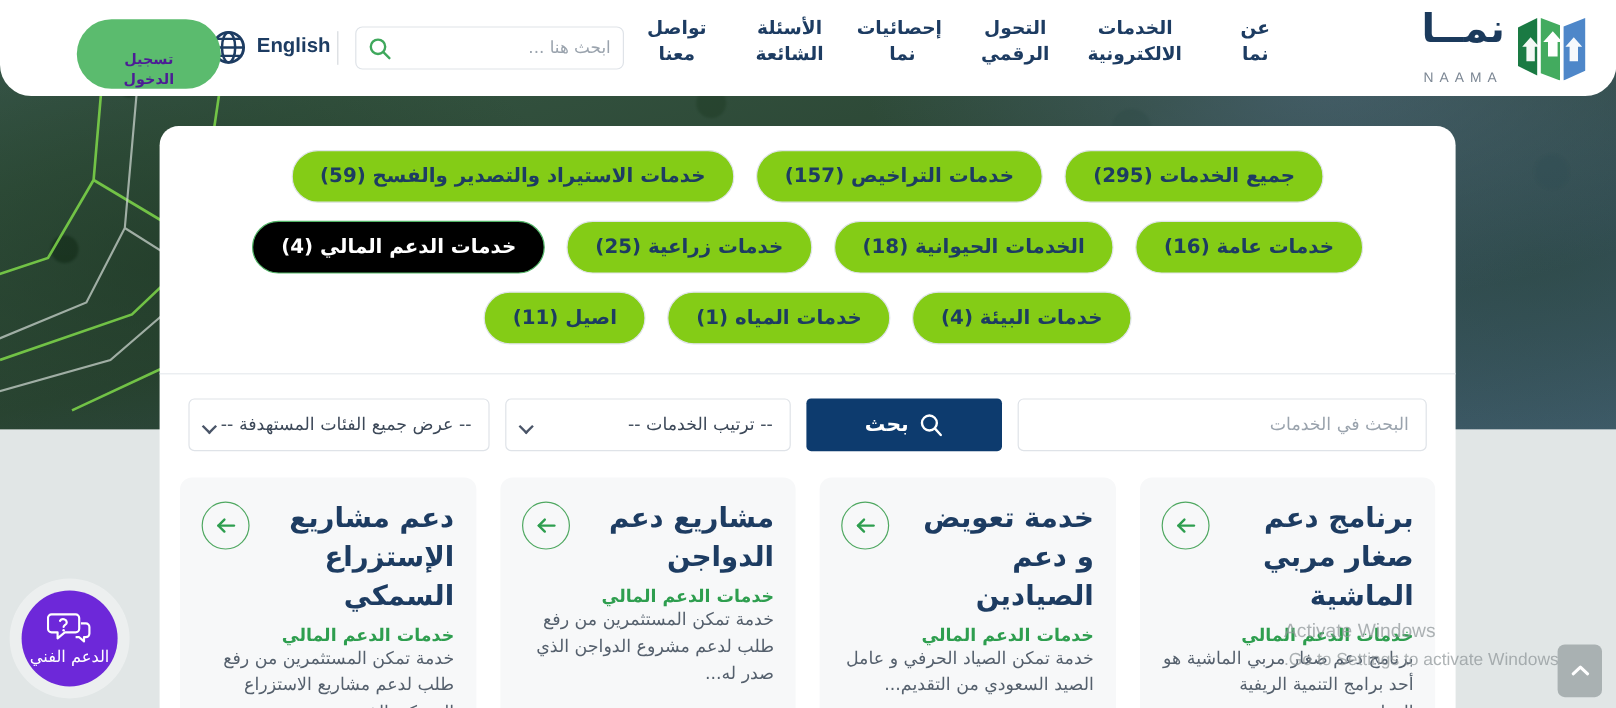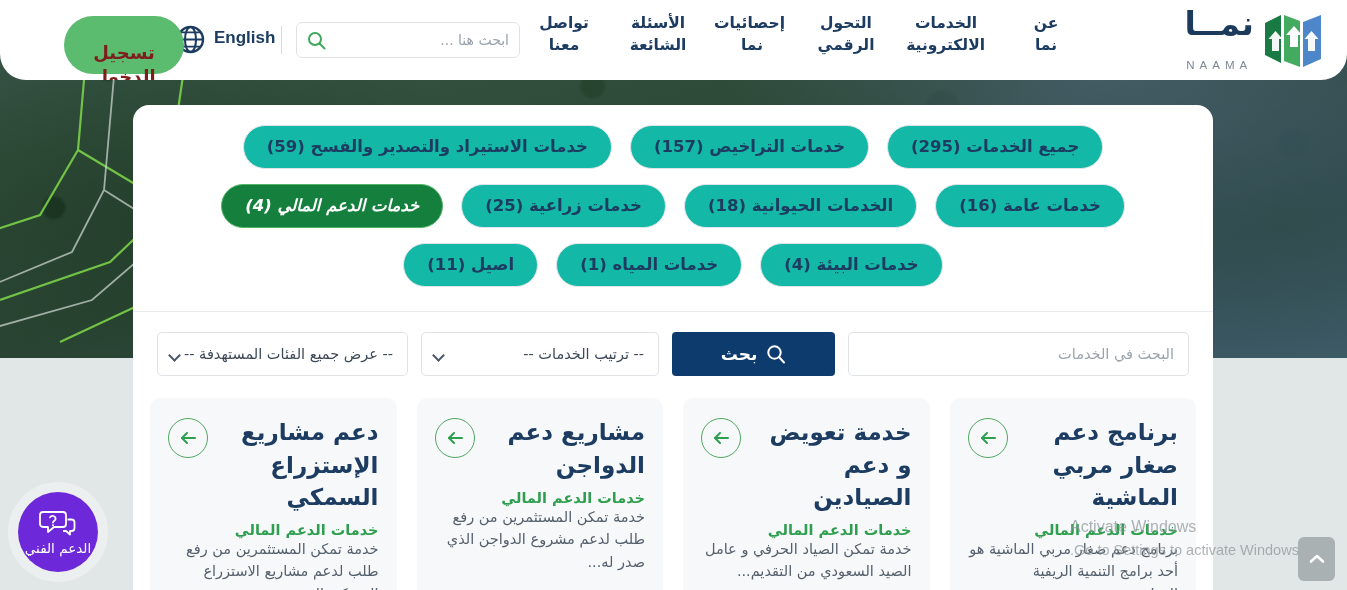--- a/index.html
+++ b/index.html
@@ -152,22 +152,22 @@
     cursor: pointer;
   }
 
   .login-btn {
     position: absolute;
     left: 64px; top: 16px;
     width: 120px; height: 58px;
     background: #5bbb6e;
     border-radius: 29px;
     border: none;
-    color: #7f1d1d;
-    font-size: 18px;
+    color: #4c1d95;
+    font-size: 12px;
     font-weight: 700;
     line-height: 1.35;
     cursor: pointer;
     padding-top: 25px;
     font-family: "DejaVu Sans", sans-serif;
     white-space: pre-line;
   }
 
   
   .panel {
@@ -184,35 +184,34 @@
     display: flex;
     flex-wrap: wrap;
     justify-content: center;
     gap: 15px 18px;
     padding: 20px 28px 6px;
     direction: rtl;
   }
   .chip {
     border: 1px solid #dfe4e9;
     border-radius: 26px;
-    background: #14b8a6;
+    background: #84cc16;
     color: #1d3c62;
     font-size: 16.5px;
     font-weight: 700;
     padding: 12px 23px;
     white-space: nowrap;
     cursor: pointer;
     line-height: 1.1;
     font-family: "DejaVu Sans", sans-serif;
   }
   .chip.active {
-    background: #15803d;
+    background: #000000;
     border-color: #52b567;
     color: #ffffff;
-    font-style: italic;
   }
 
   .filter-sep {
     margin: 18px 0 0;
     height: 1px;
     background: #e7eaee;
   }
 
   .filter-row {
     display: flex;

